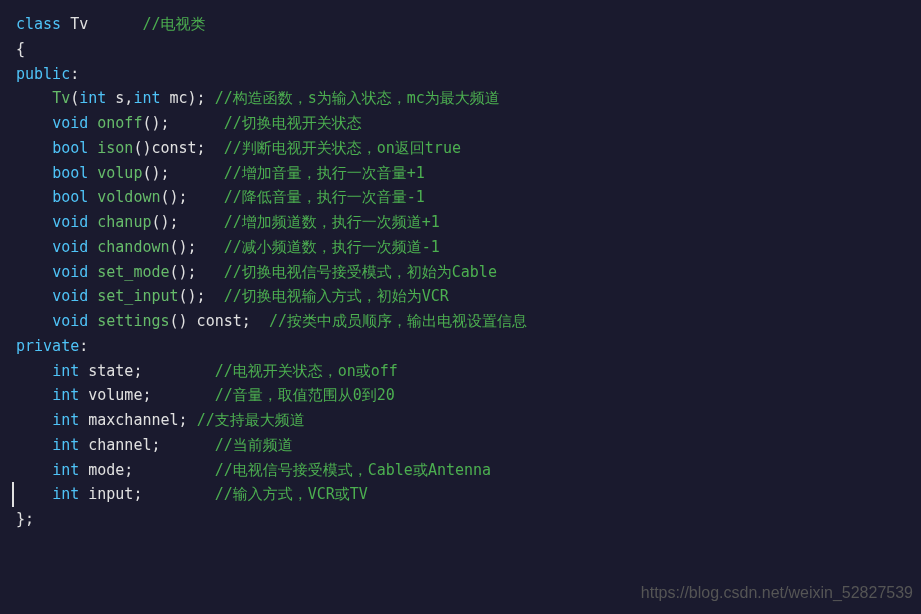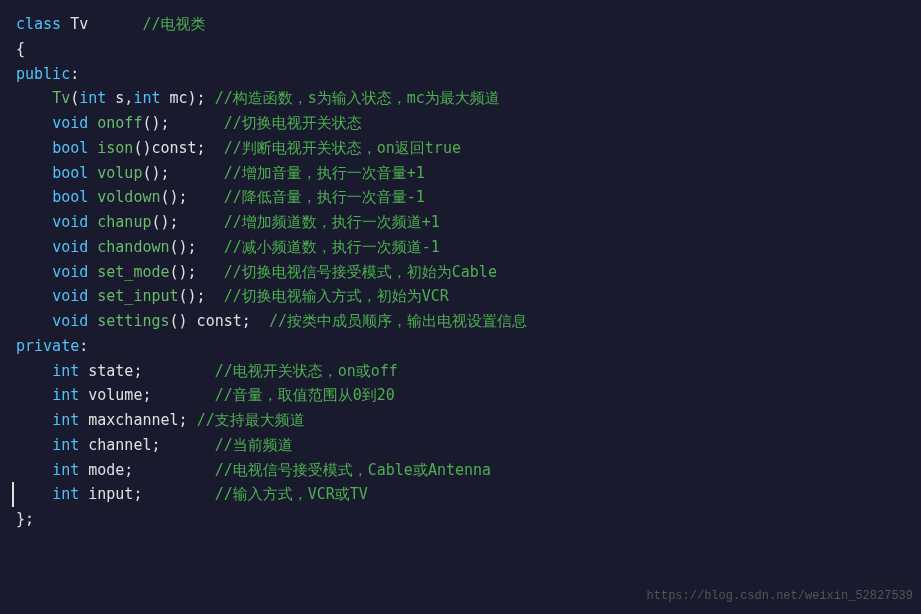--- a/index.html
+++ b/index.html
@@ -36,22 +36,22 @@
     .kw-blue { color: #4fc3f7; }
     .type-green { color: #66bb6a; }    
     .comment { color: #4caf50; text-align: right; }
     .white { color: #e0e0e0; }
 
     .watermark {
       position: absolute;
       bottom: 8px;
       right: 8px;
       color: #555;
-      font-size: 12px;
-      font-family: Liberation Mono, monospace;
+      font-size: 16px;
+      font-family: Liberation Sans, sans-serif;
     }
   </style>
 </head>
 <body>
 
 <div class="code-container">
   <code id="code-block"><span class="code-line"><span class="kw-blue">class</span><span class="white"> Tv      </span><span class="comment">//电视类</span></span><span class="code-line"><span class="white">{</span></span><span class="code-line"><span class="kw-blue">public</span><span class="white">:</span></span><span class="code-line"><span class="white">    </span><span class="type-green">Tv</span><span class="white">(</span><span class="kw-blue">int</span><span class="white"> s,</span><span class="kw-blue">int</span><span class="white"> mc); </span><span class="comment">//构造函数，s为输入状态，mc为最大频道</span></span><span class="code-line"><span class="white">    </span><span class="kw-blue">void</span><span class="white"> </span><span class="type-green">onoff</span><span class="white">();      </span><span class="comment">//切换电视开关状态</span></span><span class="code-line"><span class="white">    </span><span class="kw-blue">bool</span><span class="white"> </span><span class="type-green">ison</span><span class="white">()const;  </span><span class="comment">//判断电视开关状态，on返回true</span></span><span class="code-line"><span class="white">    </span><span class="kw-blue">bool</span><span class="white"> </span><span class="type-green">volup</span><span class="white">();      </span><span class="comment">//增加音量，执行一次音量+1</span></span><span class="code-line"><span class="white">    </span><span class="kw-blue">bool</span><span class="white"> </span><span class="type-green">voldown</span><span class="white">();    </span><span class="comment">//降低音量，执行一次音量-1</span></span><span class="code-line"><span class="white">    </span><span class="kw-blue">void</span><span class="white"> </span><span class="type-green">chanup</span><span class="white">();     </span><span class="comment">//增加频道数，执行一次频道+1</span></span><span class="code-line"><span class="white">    </span><span class="kw-blue">void</span><span class="white"> </span><span class="type-green">chandown</span><span class="white">();   </span><span class="comment">//减小频道数，执行一次频道-1</span></span><span class="code-line"><span class="white">    </span><span class="kw-blue">void</span><span class="white"> </span><span class="type-green">set_mode</span><span class="white">();   </span><span class="comment">//切换电视信号接受模式，初始为Cable</span></span><span class="code-line"><span class="white">    </span><span class="kw-blue">void</span><span class="white"> </span><span class="type-green">set_input</span><span class="white">();  </span><span class="comment">//切换电视输入方式，初始为VCR</span></span><span class="code-line"><span class="white">    </span><span class="kw-blue">void</span><span class="white"> </span><span class="type-green">settings</span><span class="white">() const;  </span><span class="comment">//按类中成员顺序，输出电视设置信息</span></span><span class="code-line"><span class="white"></span></span><span class="code-line"><span class="kw-blue">private</span><span class="white">:</span></span><span class="code-line"><span class="white">    </span><span class="kw-blue">int</span><span class="white"> state;        </span><span class="comment">//电视开关状态，on或off</span></span><span class="code-line"><span class="white">    </span><span class="kw-blue">int</span><span class="white"> volume;       </span><span class="comment">//音量，取值范围从0到20</span></span><span class="code-line"><span class="white">    </span><span class="kw-blue">int</span><span class="white"> maxchannel; </span><span class="comment">//支持最大频道</span></span><span class="code-line"><span class="white">    </span><span class="kw-blue">int</span><span class="white"> channel;      </span><span class="comment">//当前频道</span></span><span class="code-line"><span class="white">    </span><span class="kw-blue">int</span><span class="white"> mode;         </span><span class="comment">//电视信号接受模式，Cable或Antenna</span></span><span class="code-line" style="border-left: 2px solid rgb(224, 224, 224); padding-left: 2px; margin-left: -4px;"><span class="white">    </span><span class="kw-blue">int</span><span class="white"> input;        </span><span class="comment">//输入方式，VCR或TV</span></span><span class="code-line"><span class="white">};</span></span></code>
   <div class="watermark">https://blog.csdn.net/weixin_52827539</div>
 </div>
 

